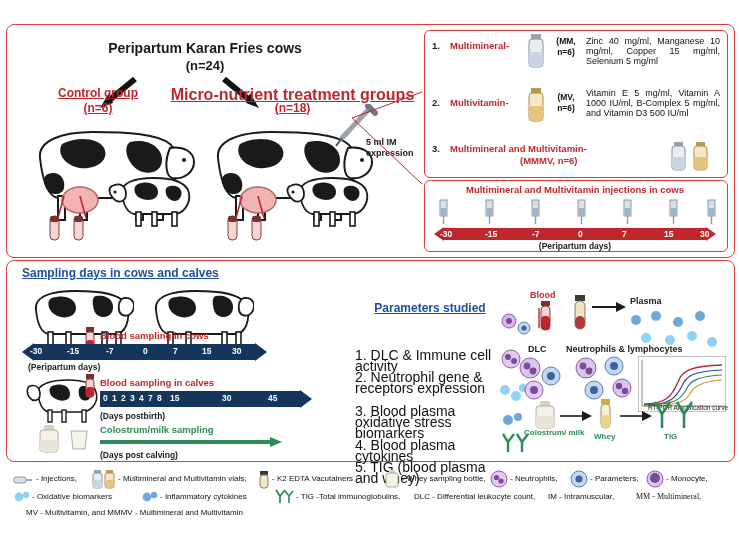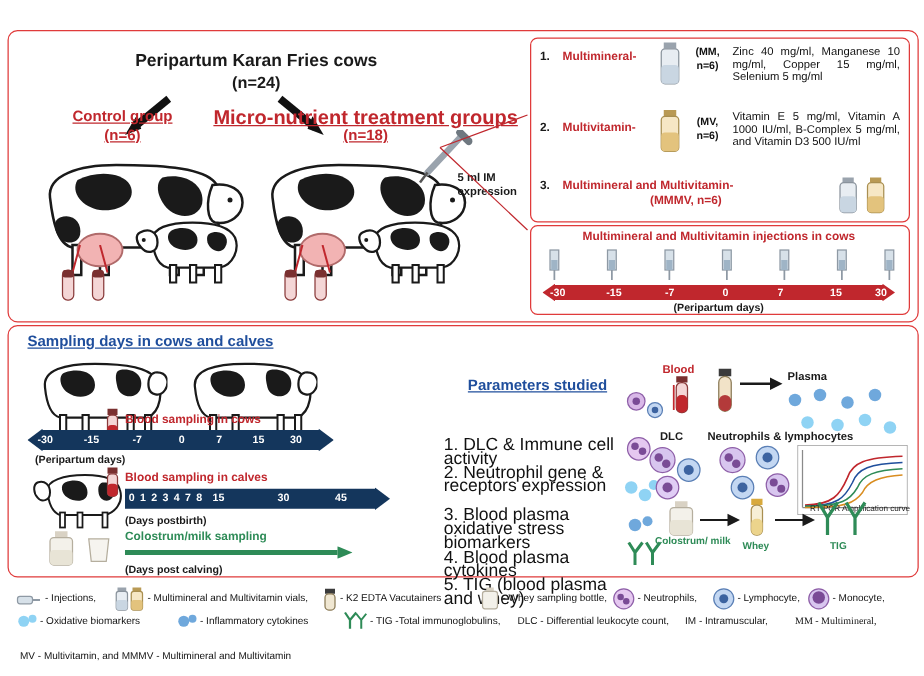--- a/index.html
+++ b/index.html
@@ -529,21 +529,21 @@
       <circle cx="9" cy="9" r="8" fill="#e5c8f0" stroke="#8e5fa8"></circle>
         <circle cx="6.5" cy="7.5" r="2.6" fill="#7a4b96"></circle>
         <circle cx="11" cy="11" r="2.6" fill="#7a4b96"></circle>
     </svg>
     <div class="lg" style="left:504px;top:10px;">- Neutrophils,</div>
 
     <svg class="ic" style="left:564px;top:6px;" width="18" height="18" viewBox="0 0 18 18">
       <circle cx="9" cy="9" r="8" fill="#c3d7f2" stroke="#5a7fb5"></circle>
         <circle cx="9" cy="9" r="3.6" fill="#3c63a0"></circle>
     </svg>
-    <div class="lg" style="left:584px;top:10px;">- Lymphocyte,</div>
+    <div class="lg" style="left:584px;top:10px;">- Parameters,</div>
 
     <svg class="ic" style="left:640px;top:6px;" width="18" height="18" viewBox="0 0 18 18">
       <circle cx="9" cy="9" r="8" fill="#d8c6ef" stroke="#8e5fa8"></circle>
         <path d="M4 8 a5 5 0 0 1 10 0 a5 5 0 0 1 -10 0" fill="#7a4b96"></path>
     </svg>
     <div class="lg" style="left:660px;top:10px;">- Monocyte,</div>
 
     <svg class="ic" style="left:8px;top:26px;" width="16" height="14" viewBox="0 0 16 14">
       <circle cx="5" cy="7" r="4.4" fill="#8fd3f4"></circle>
         <circle cx="12" cy="5" r="3.2" fill="#8fd3f4"></circle>
@@ -558,16 +558,16 @@
 
     <svg class="ic" style="left:268px;top:24px;" width="20" height="16" viewBox="0 0 20 16">
       <path d="M6 15 L6 8 L2 2 M6 8 L11 2" stroke="#2e8b57" stroke-width="1.8" fill="none"></path>
       <path d="M15 15 L15 8 L11 3 M15 8 L19 3" stroke="#2e8b57" stroke-width="1.6" fill="none"></path>
     </svg>
     <div class="lg" style="left:290px;top:28px;">- TIG -Total immunoglobulins,</div>
     <div class="lg" style="left:408px;top:28px;">DLC - Differential leukocyte count,</div>
     <div class="lg" style="left:542px;top:28px;">IM - Intramuscular,</div>
     <div class="lg" style="left:630px;top:28px;font-family:Liberation Serif, serif;">MM - Multimineral,</div>
 
-    <div class="lg" style="left:10px;top:44px;margin-top:12px;">MV - Multivitamin, and MMMV - Multimineral and Multivitamin</div>
+    <div class="lg" style="left:20px;top:44px;">MV - Multivitamin, and MMMV - Multimineral and Multivitamin</div>
   </div>
 
 </div>
 
 </body></html>

